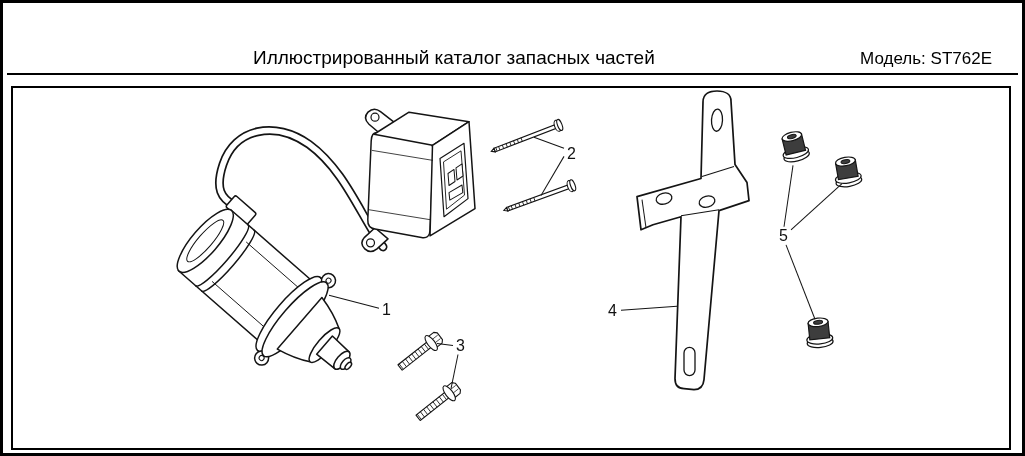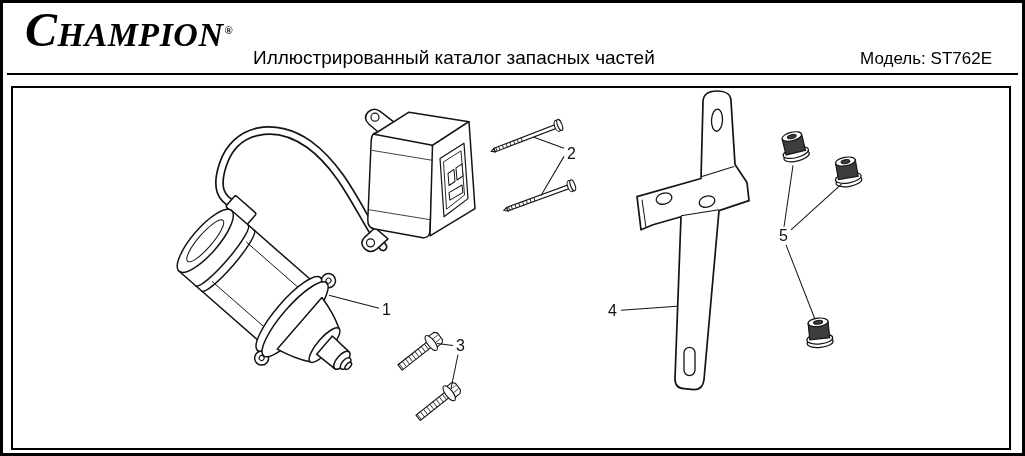--- a/index.html
+++ b/index.html
@@ -30,21 +30,20 @@
     box-sizing:border-box; border:2px solid #000; background:#fff;
   }
   .diagram-box svg { display:block; width:100%; height:100%; }
 </style>
 </head>
 <body>
 
 <div class="page">
 
   <div class="logo">
-    <div class="brand"><span>CHAMPION</span><span class="reg">®</span></div>
   </div>
 
   <div class="title">Иллюстрированный каталог запасных частей</div>
   <div class="model">Модель: ST762E</div>
   <div class="rule"></div>
 
   <div class="diagram-box">
     <svg viewBox="0 0 996 358" preserveAspectRatio="none">
 
       <g fill="none">

